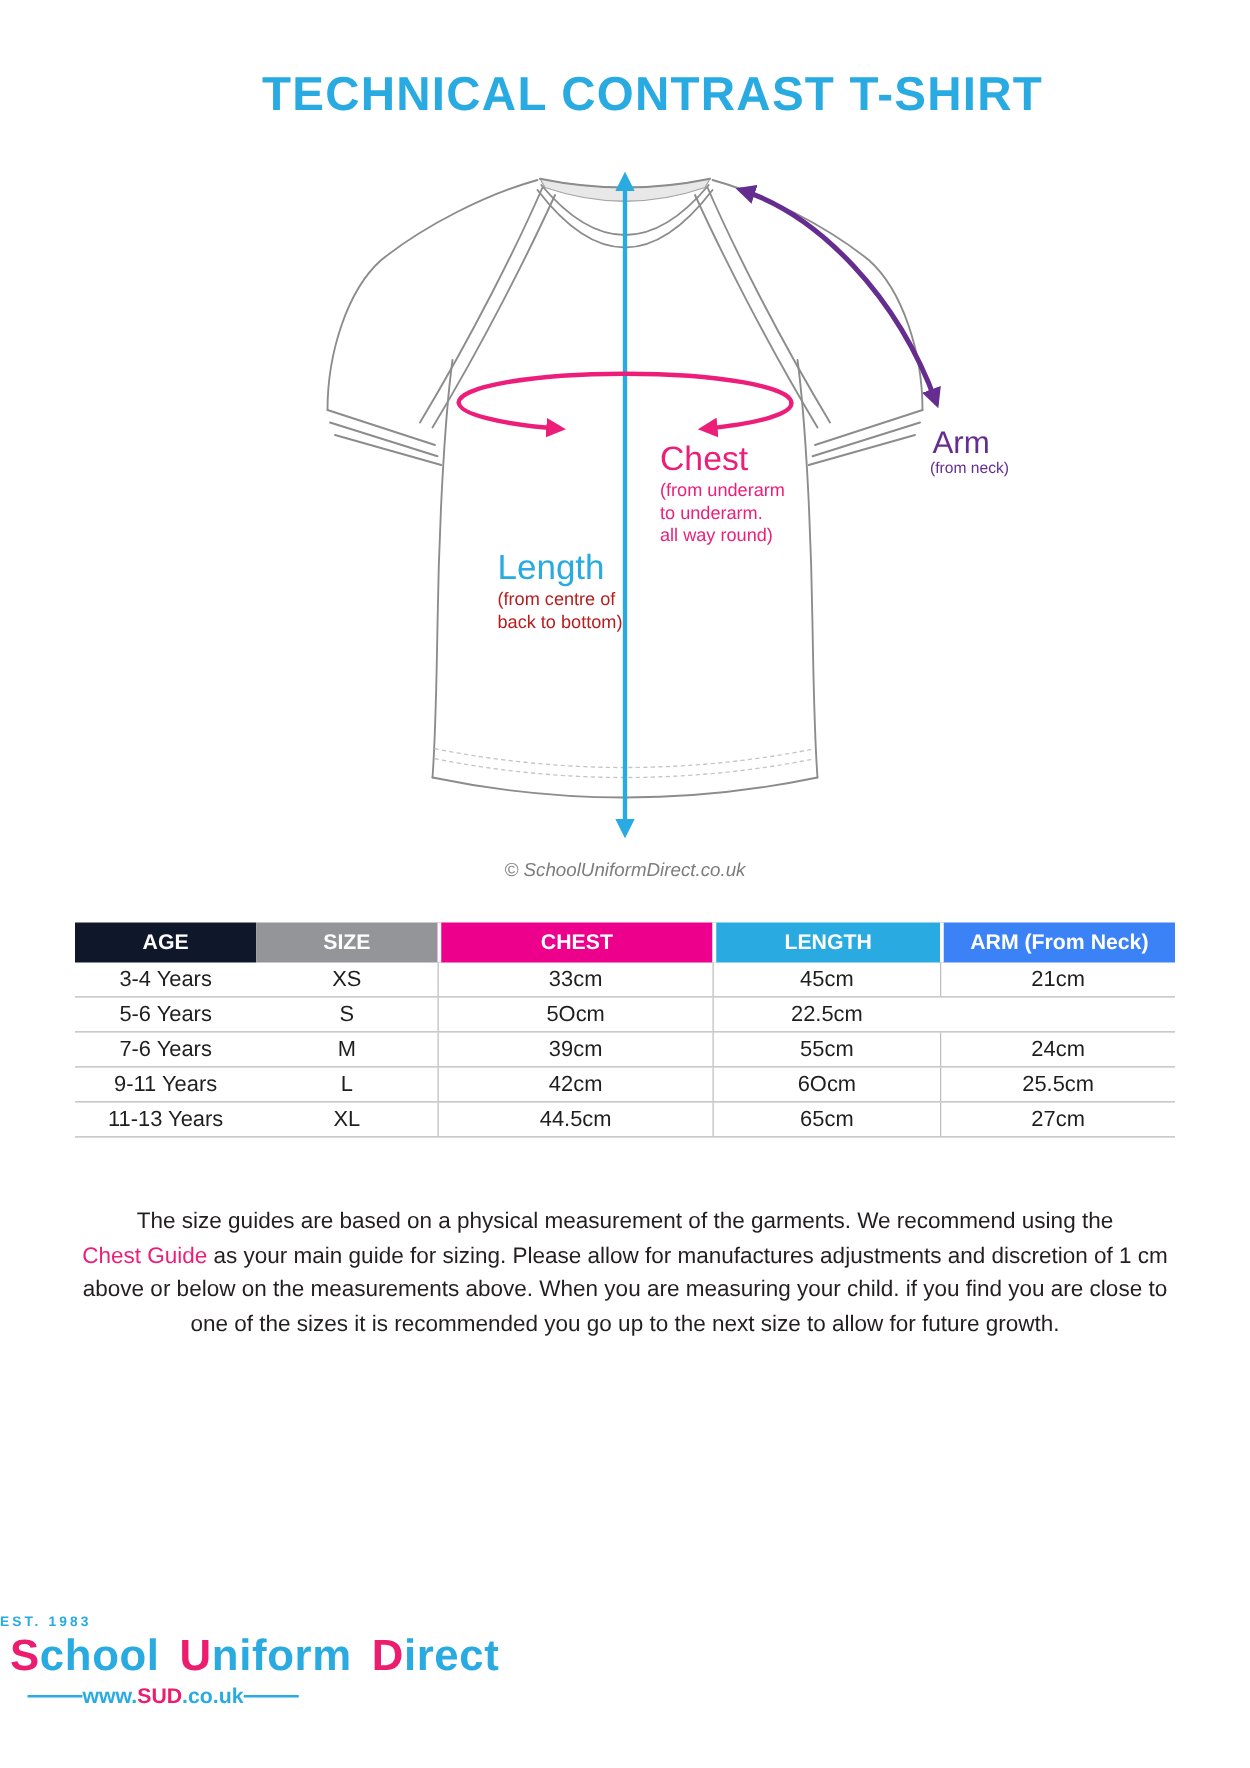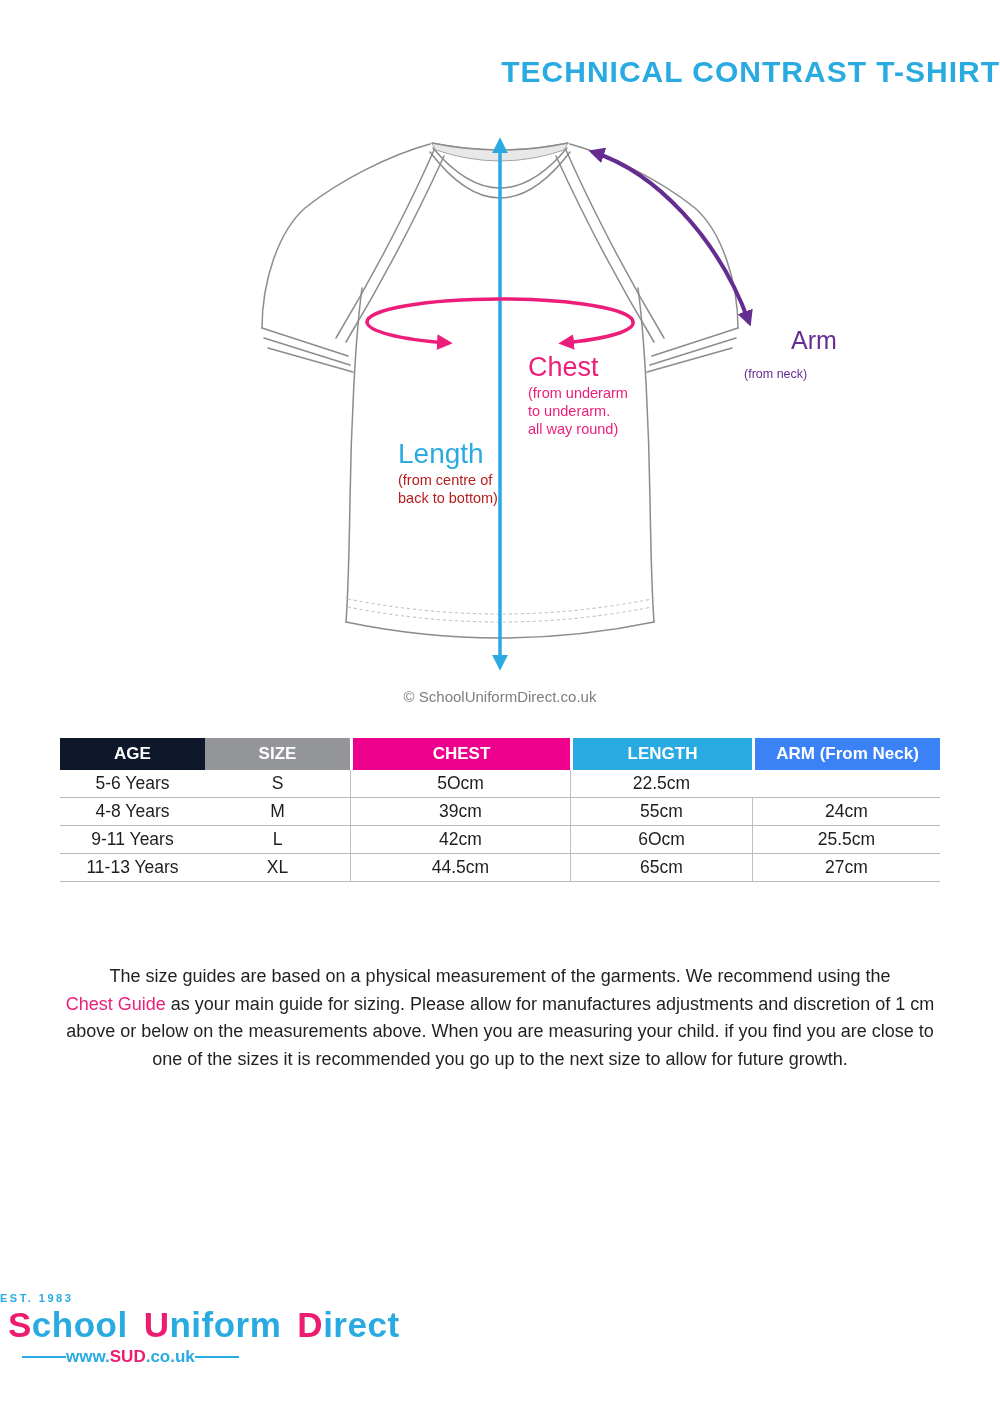--- a/index.html
+++ b/index.html
@@ -1,33 +1,33 @@
 <!DOCTYPE html>
 <html><head>
 <meta charset="utf-8">
 <style>
   * { margin:0; padding:0; box-sizing:border-box; }
   body { background:#ffffff; font-family:"Liberation Sans", sans-serif; }
   .page { position:relative; width:1000px; height:1414px; background:#ffffff; overflow:hidden; margin:0 auto; }
 
-  .title { position:absolute; top:55px; left:0; width:100%; text-align:right;
-           font-size:30px; font-weight:bold; letter-spacing:1px; color:#29ABE2;padding-left:44px; }
+  .title { position:absolute; top:55px; left:0; width:100%; text-align:center;
+           font-size:38px; font-weight:bold; letter-spacing:1px; color:#29ABE2;padding-left:44px; }
 
   .diagram-svg { position:absolute; left:0; top:0; width:1000px; height:1414px; }
 
   .diag-label { position:absolute; }
   .lbl-chest      { left:528px; top:352px; color:#ED1E79; font-size:27px; }
   .lbl-chest-sub  { left:528px; top:384px; color:#ED1E79; font-size:14.5px; line-height:18px; }
   .lbl-length     { left:398px; top:438px; color:#29ABE2; font-size:28px; }
   .lbl-length-sub { left:398px; top:471px; color:#b91c1c; font-size:14.5px; line-height:18px; }
-  .lbl-arm        { left:746px; top:326px; color:#662D91; font-size:25px;margin-left:45px; }
+  .lbl-arm        { left:746px; top:340px; color:#662D91; font-size:25px; }
   .lbl-arm-sub    { left:744px; top:367px; color:#662D91; font-size:12.5px; }
 
   .copyright { position:absolute; top:688px; left:0; width:100%; text-align:center;
-               color:#7D7D7D; font-size:15px; }
+               color:#7D7D7D; font-size:15px;font-style:italic; }
 
   .size-table { position:absolute; left:60px; top:738px; width:880px; }
   .thead, .trow { display:grid; grid-template-columns:145px 145px 220px 182px 188px; }
   .thead { height:32px; }
   .th { color:#ffffff; font-weight:bold; font-size:17px;
         display:flex; align-items:center; justify-content:center; }
   .th-age    { background:#0f172a; }
   .th-size   { background:#939598; }
   .th-chest  { background:#EC008C; border-left:3px solid #ffffff; }
   .th-length { background:#29ABE2; border-left:3px solid #ffffff; }
@@ -140,27 +140,34 @@
   <div class="size-table">
     <div class="thead">
       <div class="th th-age">AGE</div>
       <div class="th th-size">SIZE</div>
       <div class="th th-chest">CHEST</div>
       <div class="th th-length">LENGTH</div>
       <div class="th th-arm">ARM (From Neck)</div>
     </div>
 
     <div class="trow">
+      <div class="td">3-4 Years</div>
+      <div class="td">XS</div>
+      <div class="td td-sep">33cm</div>
+      <div class="td td-sep">45cm</div>
+      <div class="td td-sep">21cm</div>
+    </div>
+    <div class="trow">
       <div class="td">5-6 Years</div>
       <div class="td">S</div>
       <div class="td td-sep">5Ocm</div>
       <div class="td td-sep">22.5cm</div>
     </div>
     <div class="trow">
-      <div class="td">4-8 Years</div>
+      <div class="td">7-6 Years</div>
       <div class="td">M</div>
       <div class="td td-sep">39cm</div>
       <div class="td td-sep">55cm</div>
       <div class="td td-sep">24cm</div>
     </div>
     <div class="trow">
       <div class="td">9-11 Years</div>
       <div class="td">L</div>
       <div class="td td-sep">42cm</div>
       <div class="td td-sep">6Ocm</div>

